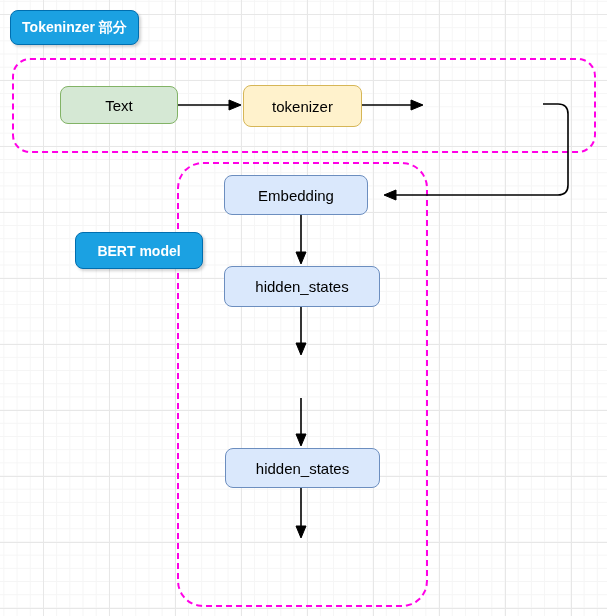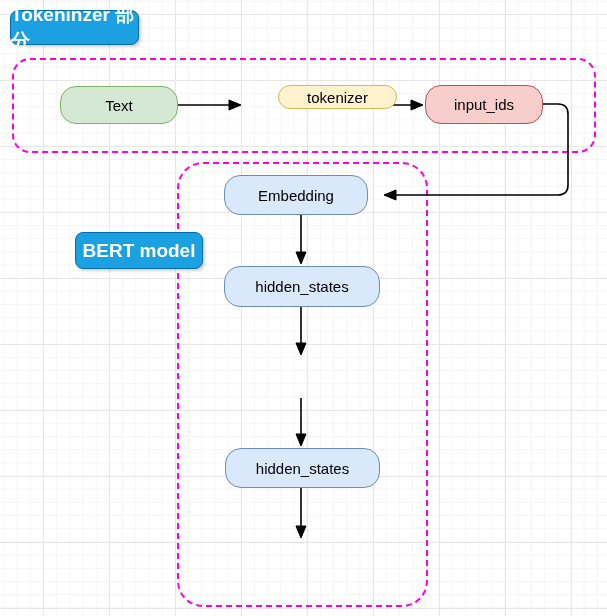--- a/index.html
+++ b/index.html
@@ -28,43 +28,43 @@
   .region.tokenizer { left: 12px; top: 58px; width: 580px; height: 91px; border-radius: 18px; }
   .region.bert      { left: 177px; top: 162px; width: 247px; height: 441px; border-radius: 26px; }
 
   .badge {
     position: absolute;
     display: flex;
     align-items: center;
     justify-content: center;
     color: #ffffff;
     font-weight: bold;
-    font-size: 19px;
+    font-size: 14px;
     border: 1px solid #006eaf;
     border-radius: 8px;
     box-shadow: 2px 2px 3px rgba(0,0,0,0.18);
     box-sizing: border-box;
   }
   .badge.tokeninzer { left: 10px; top: 10px; width: 129px; height: 35px; }
   .badge.bert       { left: 75px; top: 232px; width: 128px; height: 37px; }
 
   .node {
     position: absolute;
     display: flex;
     align-items: center;
     justify-content: center;
     font-size: 15px;
     color: #000000;
     border: 1.5px solid #666;
-    border-radius: 16px;
+    border-radius: 8px;
     box-sizing: border-box;
     background: #fff;
   }
   .n-text        { left: 60px;  top: 86px;  width: 118px; height: 38px; }
-  .n-tokenizer   { left: 243px; top: 85px;  width: 119px; height: 24px; margin-left: 35px; }
+  .n-tokenizer   { left: 243px; top: 85px;  width: 119px; height: 42px; }
   .n-input-ids   { left: 425px; top: 85px;  width: 118px; height: 39px; }
   .n-embedding   { left: 224px; top: 175px; width: 144px; height: 40px; }
   .n-hidden-1    { left: 224px; top: 266px; width: 156px; height: 41px; }
   .n-encoder     { left: 225px; top: 357px; width: 156px; height: 41px; }
   .n-hidden-2    { left: 225px; top: 448px; width: 155px; height: 40px; }
   .n-prediction  { left: 225px; top: 540px; width: 157px; height: 39px; }
 
   .connector-layer {
     position: absolute;
     left: 0; top: 0;
@@ -106,23 +106,20 @@
   <div class="badge bert" style="background: rgb(27, 161, 226); border-color: rgb(0, 110, 175); color: rgb(255, 255, 255);">
     <span>BERT model</span>
   </div>
 
   <div class="node n-text" style="background: rgb(213, 232, 212); border-color: rgb(130, 179, 102);">
     <span>Text</span>
   </div>
   <div class="node n-tokenizer" style="background: rgb(255, 242, 204); border-color: rgb(214, 182, 86);">
     <span>tokenizer</span>
   </div>
-  <div class="node n-input-ids" style="background: rgb(248, 206, 204); border-color: rgb(184, 84, 80);">
-    <span>input_ids</span>
-  </div>
   <div class="node n-embedding" style="background: rgb(218, 232, 252); border-color: rgb(108, 142, 191);">
     <span>Embedding</span>
   </div>
   <div class="node n-hidden-1" style="background: rgb(218, 232, 252); border-color: rgb(108, 142, 191);">
     <span>hidden_states</span>
   </div>
   <div class="node n-hidden-2" style="background: rgb(218, 232, 252); border-color: rgb(108, 142, 191);">
     <span>hidden_states</span>
   </div>
 

